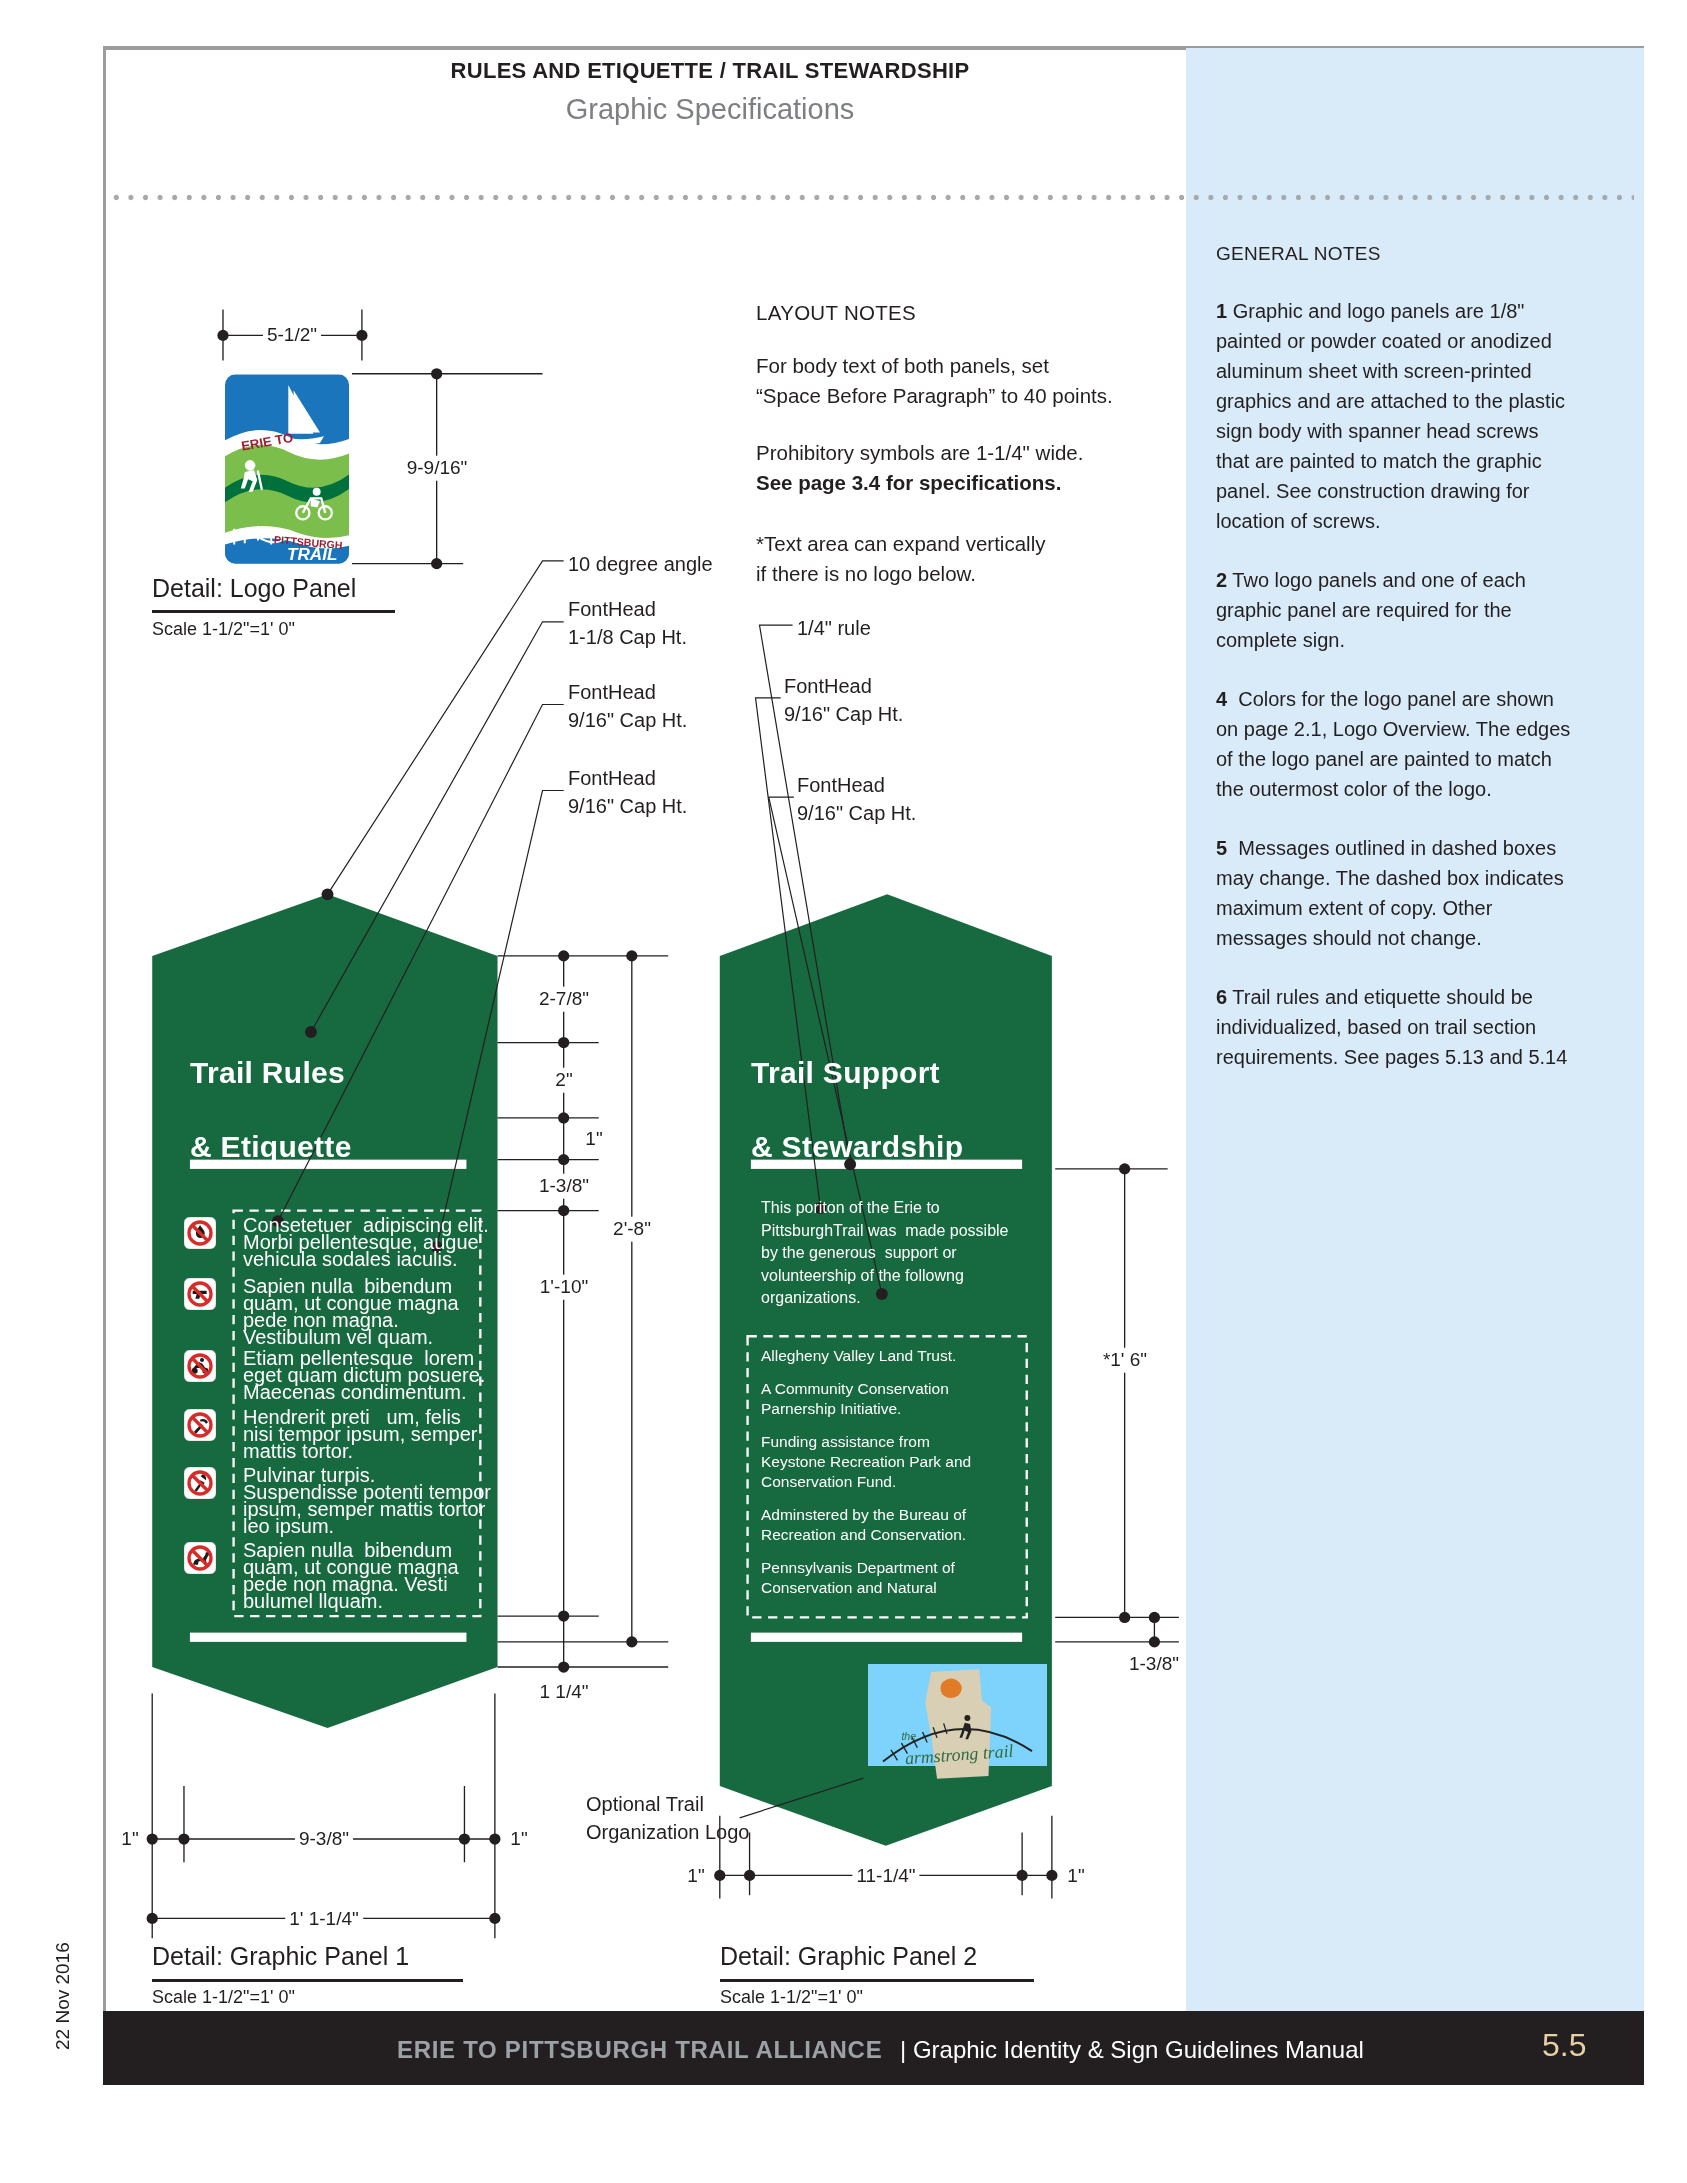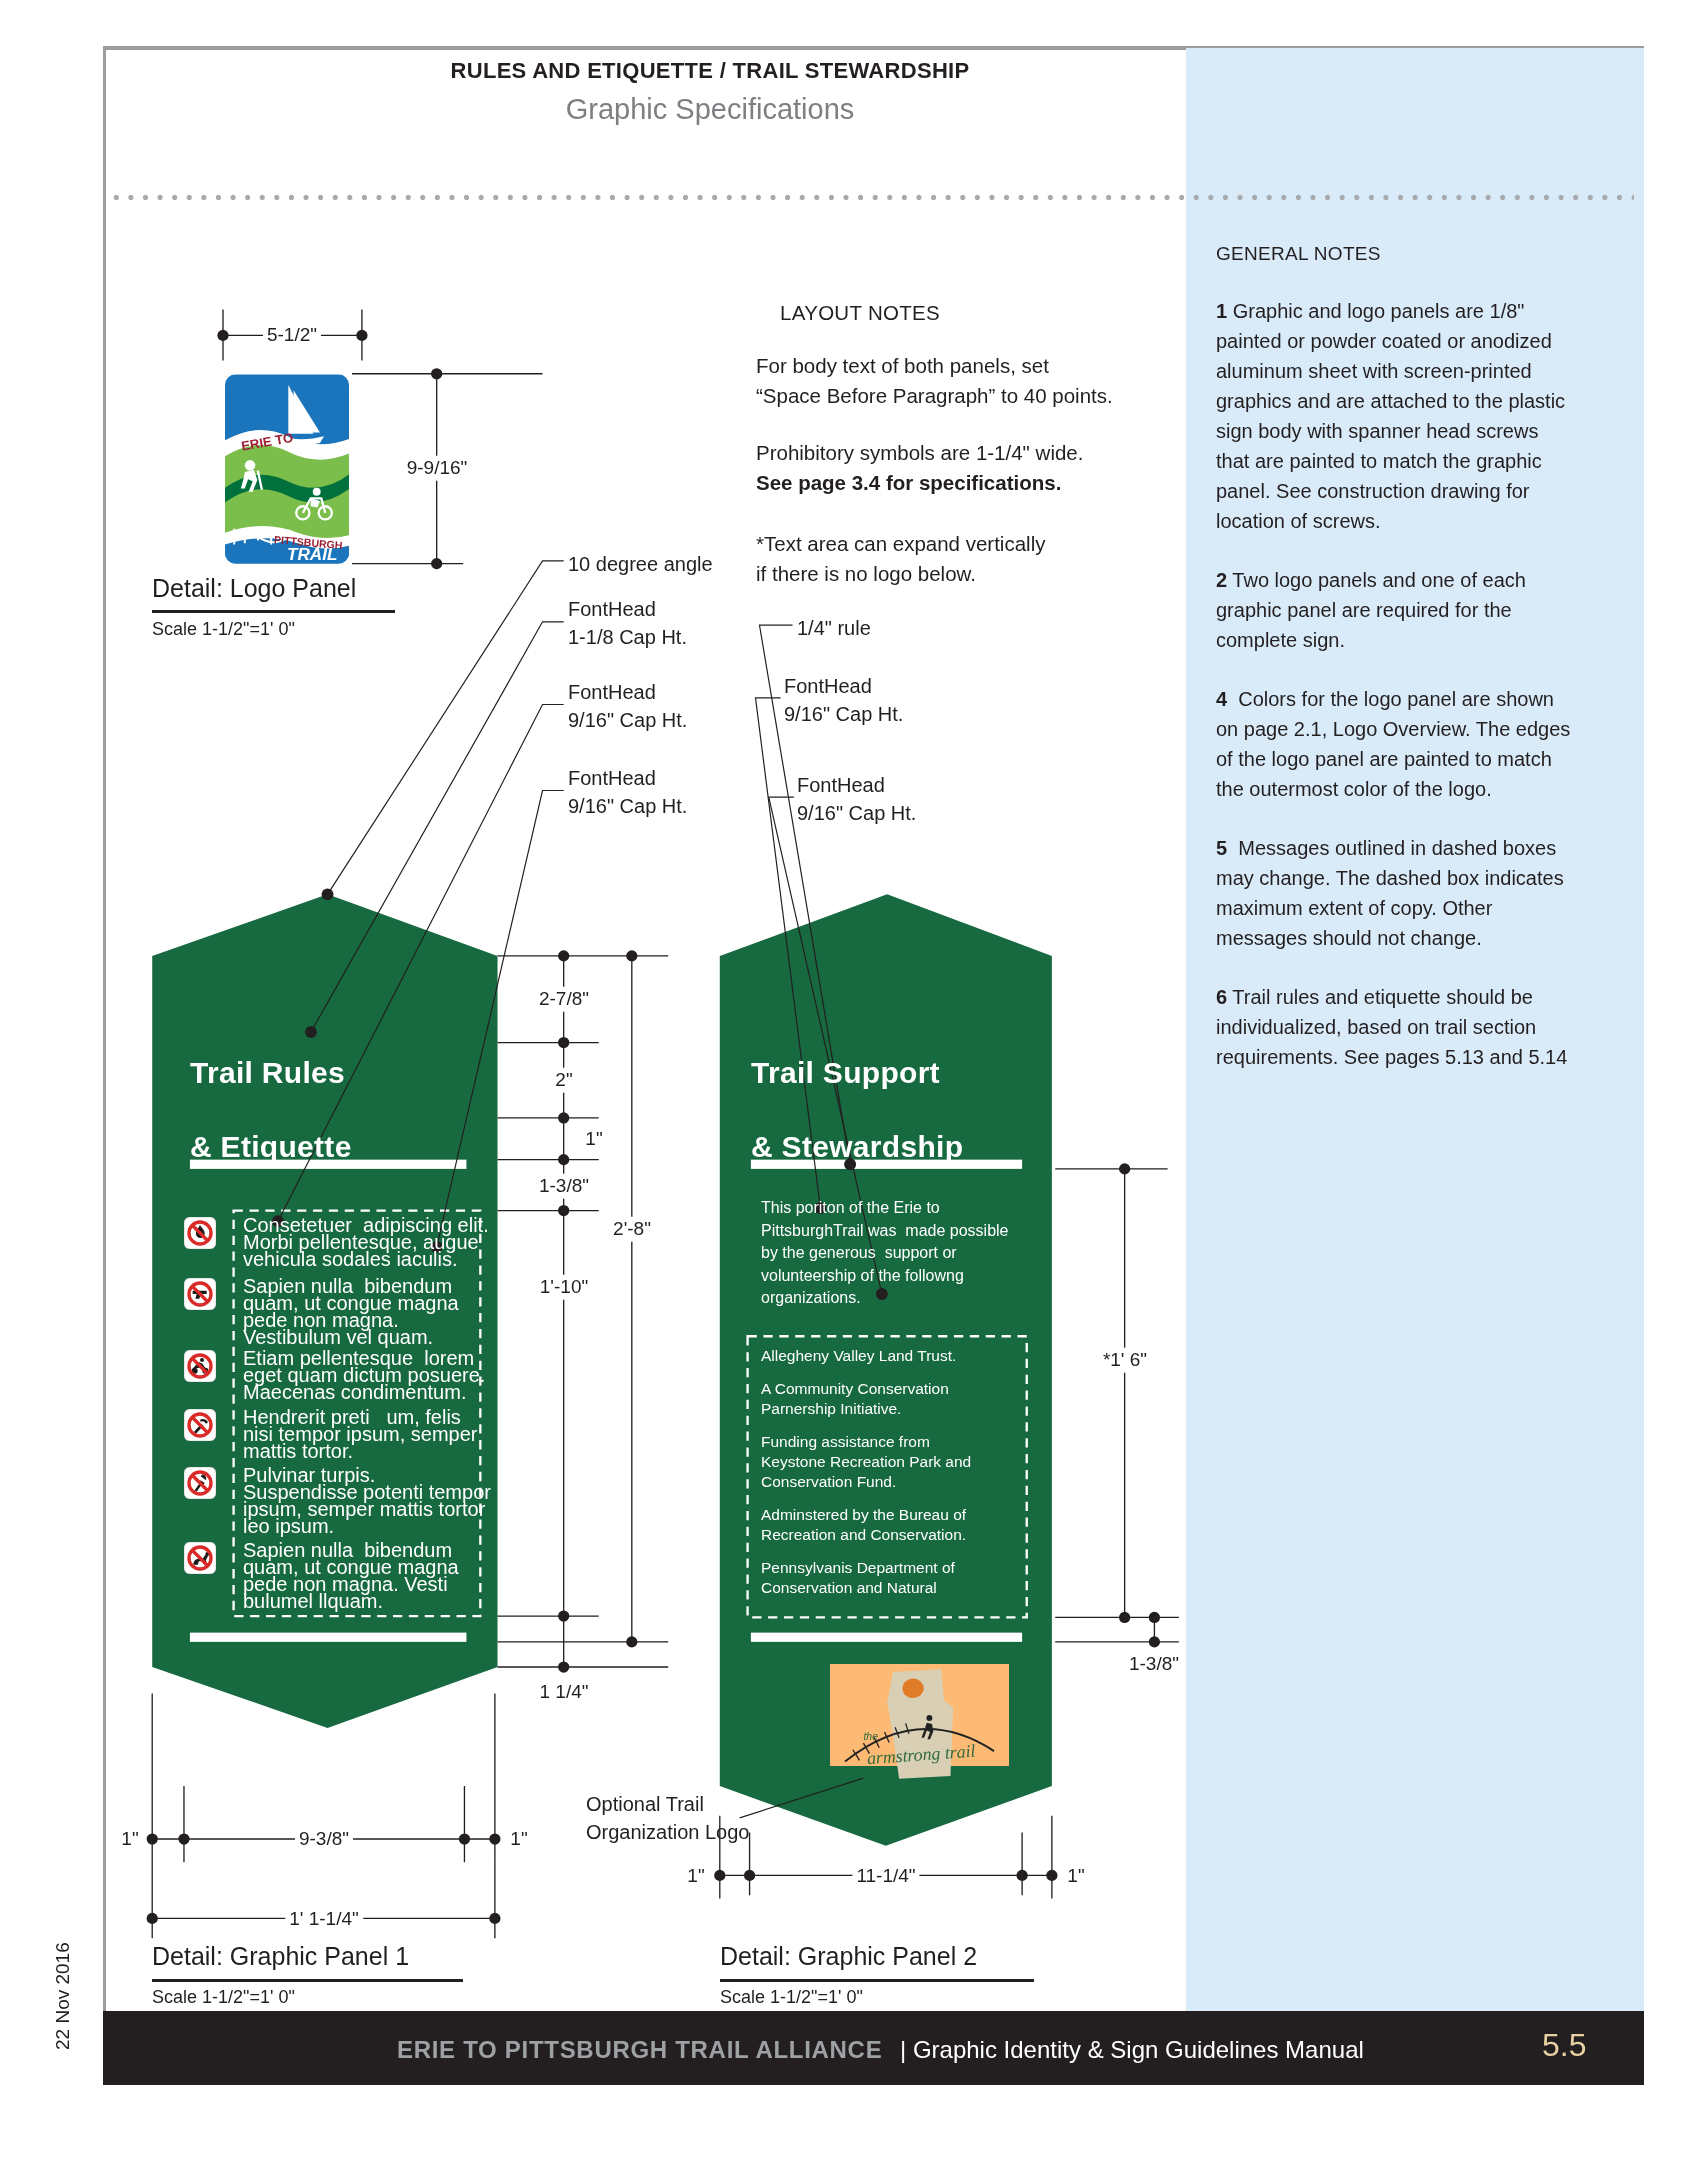--- a/index.html
+++ b/index.html
@@ -16,21 +16,21 @@
   
   .titlewrap{left:103px;top:58px;width:1214px;text-align:center;}
   .title{font-size:22px;font-weight:bold;letter-spacing:0.3px;}
   .subtitle{font-size:29px;color:#7d7f82;margin-top:9.3px;}
   
   .gn-head{left:1216px;top:243px;font-size:19px;letter-spacing:0.3px;}
   .gnotes{left:1216px;top:296px;width:423px;display:flex;flex-direction:column;gap:29px;}
   .gnote{font-size:20px;line-height:30px;}
   .gnote b{font-weight:bold;}
   
-  .ln-head{left:756px;top:301px;font-size:20.5px;letter-spacing:0.3px;margin-left:24px;}
+  .ln-head{left:756px;top:301px;font-size:20.5px;letter-spacing:0.3px;}
   .ln-p{font-size:20.5px;line-height:30px;}
   .bold{font-weight:bold;}
   
   .cap{font-size:25px;}
   .cap-rule{height:2.6px;background:#231f20;}
   .cap-scale{font-size:18px;}
   
   .callout{font-size:20px;line-height:28px;}
   .dim{transform:translate(-50%,-50%);font-size:19px;background:#fff;padding:1.3px 4px;white-space:nowrap;}
   .dim.nobg{background:none;}
@@ -337,21 +337,21 @@
 <div class="abs org-text pre" style="left:761px;top:1379px">A Community Conservation
 Parnership Initiative.</div>
 <div class="abs org-text pre" style="left:761px;top:1432px">Funding assistance from
 Keystone Recreation Park and
 Conservation Fund.</div>
 <div class="abs org-text pre" style="left:761px;top:1505px">Adminstered by the Bureau of
 Recreation and Conservation.</div>
 <div class="abs org-text pre" style="left:761px;top:1558px">Pennsylvanis Department of
 Conservation and Natural</div>
 
-<div class="abs" style="left:830px;top:1664px;width:179px;height:102px;background:#fdba74">
+<div class="abs" style="left:868px;top:1664px;width:179px;height:102px;background:#7dd3fc">
   <svg width="179" height="122" viewBox="0 0 270 185">
     <path d="M95 12 L168 8 L172 55 L186 66 L182 170 L104 174 L96 115 L86 58 Z" fill="#d8cfb4"></path>
     <path d="M112 28 q14 -12 26 0 q8 10 -2 20 q-14 8 -24 -2 q-6 -9 0 -18 Z" fill="#e07b28"></path>
     <path d="M22 148 Q135 58 248 132" stroke="#222" stroke-width="3" fill="none"></path>
     <g stroke="#222" stroke-width="2">
       <line x1="34" y1="130" x2="44" y2="146"></line>
         <line x1="50" y1="120" x2="59" y2="136"></line>
       <line x1="66" y1="111" x2="74" y2="127"></line>
         <line x1="82" y1="103" x2="89" y2="119"></line>
       <line x1="98" y1="96" x2="104" y2="112"></line>

